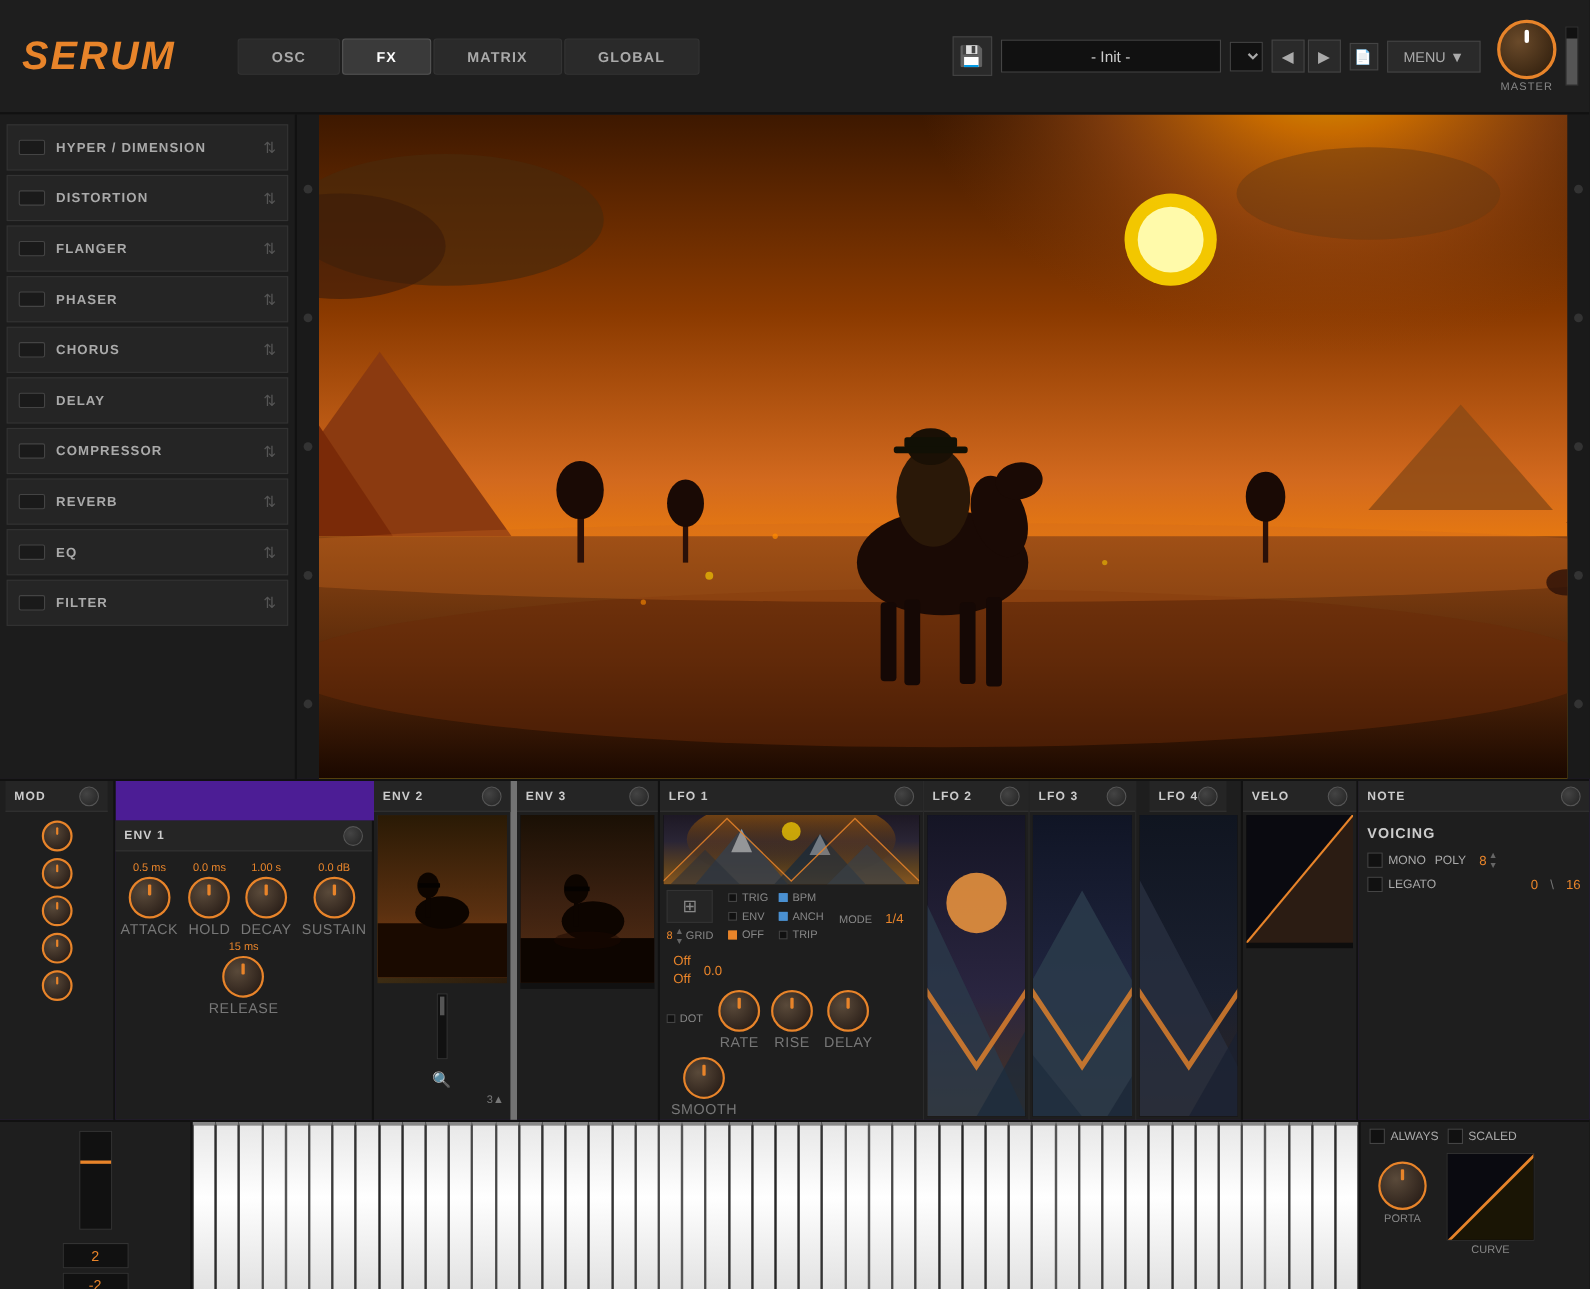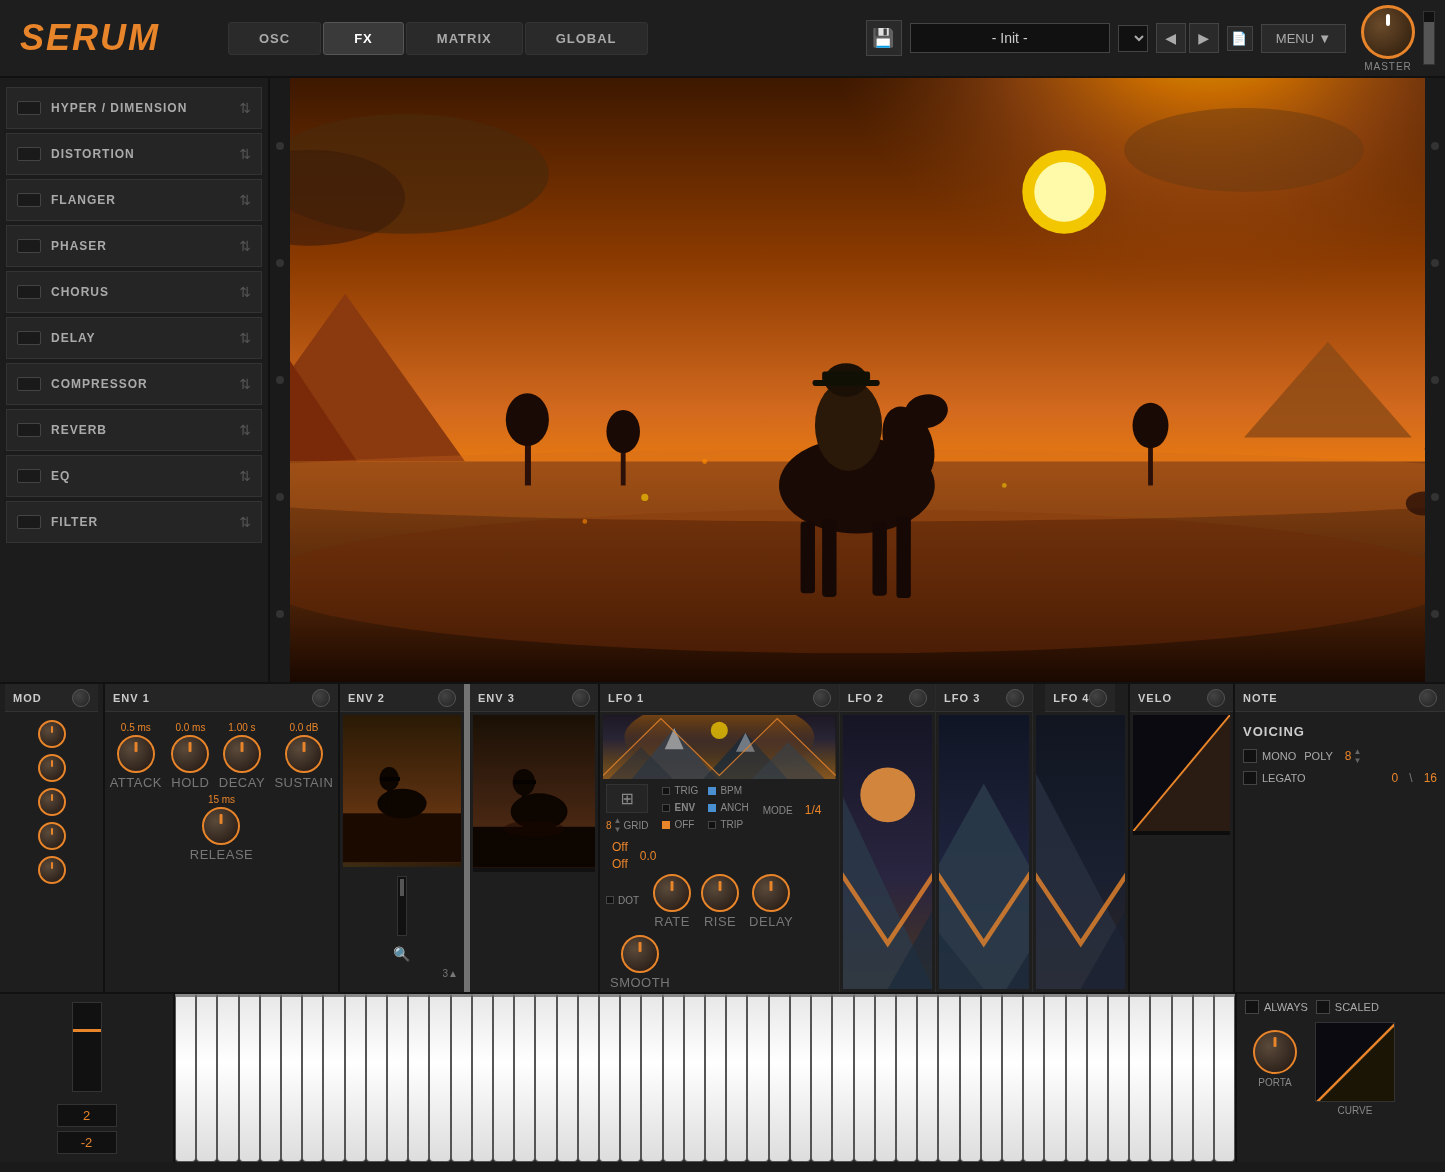--- a/index.html
+++ b/index.html
@@ -9,42 +9,42 @@
       background: #1a1a1a;
       font-family: 'Arial', sans-serif;
       overflow: hidden;
       color: #ccc;
     }
 
     
     .top-bar {
       display: flex;
       align-items: center;
-      height: 78px;
+      height: 104px;
       background: #1e1e1e;
       border-bottom: 2px solid #111;
       padding: 0 10px;
     }
     .logo {
       display: flex;
       align-items: center;
       width: 190px;
       padding: 10px;
     }
     .logo-text {
       font-size: 36px;
       font-weight: 900;
       color: #e8842a;
       letter-spacing: 2px;
       font-style: italic;
     }
     .nav-tabs {
       display: flex;
       gap: 2px;
-      margin-left: 28px;
+      margin-left: 16px;
     }
     .nav-tab {
       padding: 8px 30px;
       background: #2a2a2a;
       color: #aaa;
       font-size: 13px;
       font-weight: bold;
       letter-spacing: 1px;
       cursor: pointer;
       border: 1px solid #333;
@@ -220,20 +220,21 @@
     .mod-panel {
       width: 105px;
       background: #1e1e1e;
       border-right: 2px solid #111;
       padding: 0 5px;
     }
     .env1-panel {
       width: 235px;
       background: #1e1e1e;
       border-right: 2px solid #111;
+      margin-top: 36px;
     }
     .env2-panel {
       width: 130px;
       background: #1e1e1e;
       border-right: 6px solid #737373;
     }
     .env3-panel {
       width: 130px;
       background: #1e1e1e;
       border-right: 2px solid #111;
@@ -977,21 +978,21 @@
                 <span style="font-size:10px;color:#888;">GRID</span>
               </div>
             </div>
             <div style="display:flex;flex-direction:column;gap:3px;">
               <div class="mode-item">
                 <div class="mode-dot"></div>
                 <span style="font-size:10px;color:#888;">TRIG</span>
               </div>
               <div class="mode-item">
                 <div class="mode-dot"></div>
-                <span style="font-size:10px;color:#888;font-weight:bold;">ENV</span>
+                <span style="font-size:10px;color:#888;">ENV</span>
               </div>
               <div class="mode-item">
                 <div class="mode-dot active"></div>
                 <span style="font-size:10px;color:#888;">OFF</span>
               </div>
             </div>
             <div style="display:flex;flex-direction:column;gap:3px;margin-left:4px;">
               <div class="mode-item">
                 <div class="mode-dot active" style="background:#4a90d0;border-color:#4a90d0;"></div>
                 <span style="font-size:10px;color:#888;">BPM</span>

